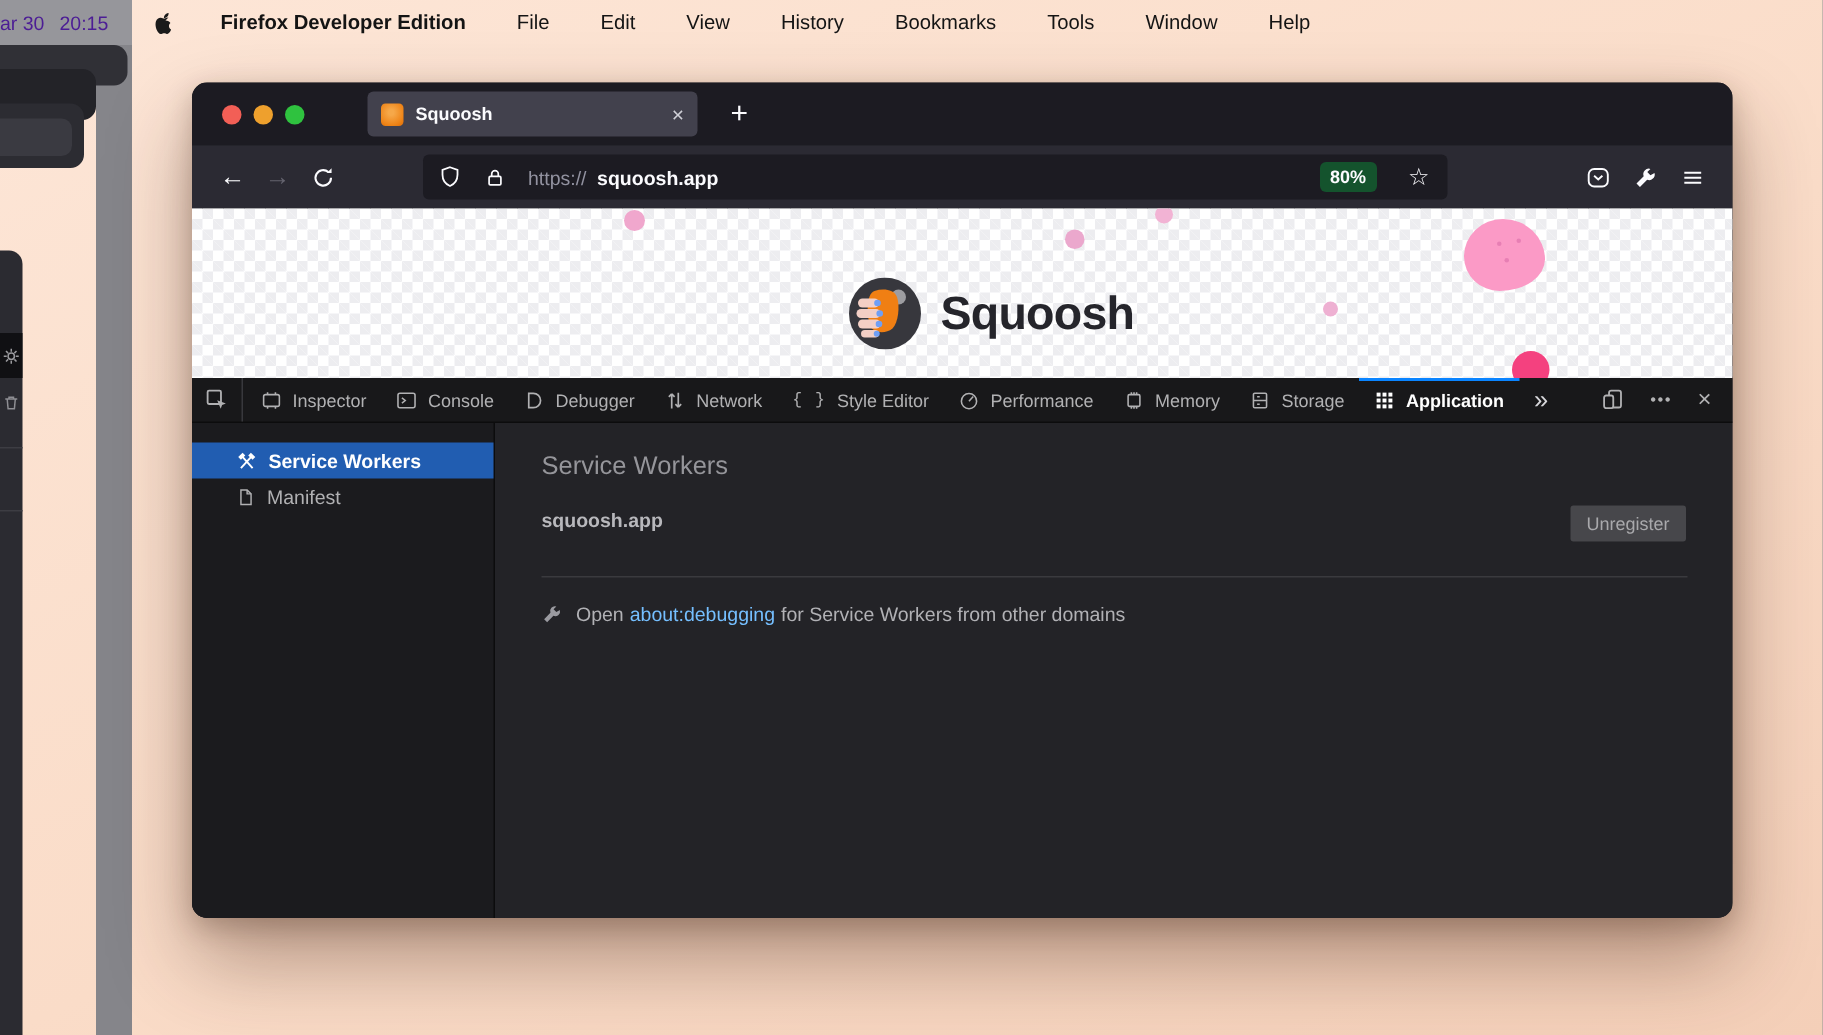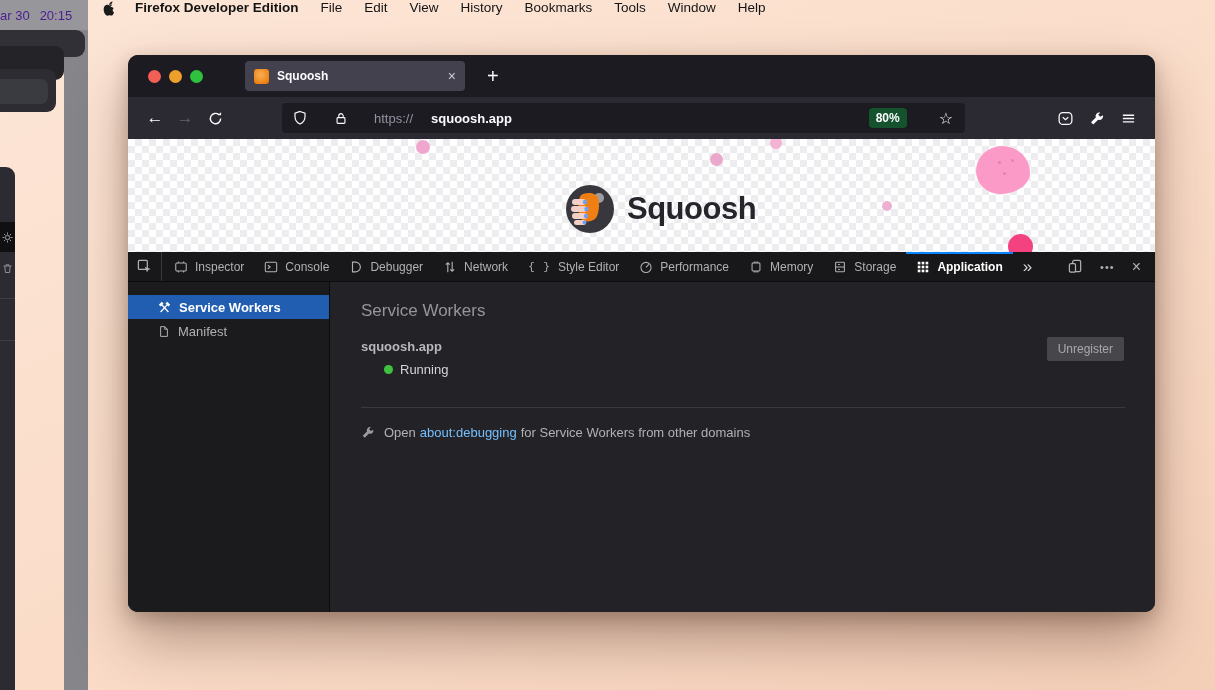--- a/index.html
+++ b/index.html
@@ -14,41 +14,41 @@
   .gray-top { position:absolute; left:0; top:0; width:88px; height:30px; background:#96969b; display:flex; align-items:center; gap:10px; color:#4c1d95; font-size:13px; }
   .mini-win1 { position:absolute; left:-10px; top:30px; width:95px; height:27px; background:#303036; border-radius:9px; }
   .mini-win2 { position:absolute; left:-10px; top:46px; width:74px; height:34px; background:#232328; border-radius:9px; }
   .mini-win3 { position:absolute; left:-10px; top:69px; width:66px; height:43px; background:#2c2c32; border-radius:9px; }
   .mini-win3i { position:absolute; left:-6px; top:79px; width:54px; height:25px; background:#3a3a41; border-radius:7px; }
   .side-frag { position:absolute; left:0; top:167px; width:15px; height:523px; background:#2b2b31; border-top-right-radius:9px; }
   .side-row-active { position:absolute; left:0; top:222px; width:15px; height:30px; background:#101013; display:flex; align-items:center; justify-content:center; color:#9a9a9e; }
   .side-row { position:absolute; left:0; top:254px; width:15px; height:28px; display:flex; align-items:center; justify-content:center; color:#8e8e93; }
   .side-div { position:absolute; left:0; width:15px; height:1px; background:#3d3d43; }
   
-  .menubar { position:absolute; left:88px; right:0; top:0; height:29px; display:flex; align-items:flex-start; color:#141414; font-size:13.5px; }
+  .menubar { position:absolute; left:88px; right:0; top:0; height:29px; display:flex; align-items:center; color:#141414; font-size:13.5px;gap:12px; }
   .menubar .apple { margin:0 8px 0 14px; display:flex; }
   .menubar .appname { font-weight:700; padding:0 11px; }
   .menubar .mitem { padding:0 11px; }
   
   .fx { position:absolute; left:128px; top:55px; width:1027px; height:557px; border-radius:10px; overflow:hidden;
         box-shadow:0 28px 55px rgba(60,30,15,.38), 0 6px 18px rgba(60,30,15,.25);
         display:flex; flex-direction:column; background:#232327; }
   .tabbar { height:42px; background:#1c1b22; display:flex; align-items:center; flex:none; }
   .lights { display:flex; gap:8px; padding:0 14px 0 20px; }
   .light { width:13px; height:13px; border-radius:50%; }
   .l-red{background:#f25f56;} .l-yellow{background:#eea02d;} .l-green{background:#2fc23f;}
   .tab { width:220px; height:30px; margin-left:28px; background:#42414d; border-radius:4px; display:flex; align-items:center; padding:0 9px; gap:8px; color:#fbfbfe; font-size:12px; font-weight:700; }
   .favicon { width:15px; height:15px; border-radius:3px; background:radial-gradient(circle at 45% 40%, #f6a849 15%, #ee8316 70%, #d96c08); flex:none; }
   .tab-close { margin-left:auto; color:#cfcfd6; font-size:14px; font-weight:400; }
   .newtab { margin-left:22px; color:#fbfbfe; font-size:20px; font-weight:300; }
   .navbar { height:42px; background:#2b2a33; display:flex; align-items:center; flex:none; padding:0 12px; }
   .navbtn { width:30px; text-align:center; color:#fbfbfe; font-size:17px; }
   .navbtn.disabled { color:#64636e; }
   .navbtn.reload { display:flex; align-items:center; justify-content:center; }
-  .urlbar { margin-left:52px; width:683px; height:30px; background:#1c1b22; border-radius:4px; display:flex; align-items:center; padding:0 10px; gap:26px; font-size:13px; }
+  .urlbar { margin-left:52px; width:683px; height:30px; background:#1c1b22; border-radius:4px; display:flex; align-items:center; padding:0 10px; gap:15px; font-size:13px; }
   .scheme { color:#9292a0; } .host { color:#fbfbfe; font-weight:700; margin-left:-8px; }
   .zoombadge { margin-left:auto; background:#14532d; color:#fbfbfe; font-size:12px; font-weight:700; border-radius:4px; padding:3px 7px; }
   .star { color:#fbfbfe; font-size:16px; margin:0 2px 0 6px; }
   .nav-right { margin-left:auto; display:flex; align-items:center; gap:15px; padding-right:6px; color:#fbfbfe; }
   
   .page { height:113px; flex:none; position:relative; overflow:hidden; background-color:#fff;
     background-image:
       linear-gradient(45deg,#ededf0 25%,transparent 25%,transparent 75%,#ededf0 75%),
       linear-gradient(45deg,#ededf0 25%,transparent 25%,transparent 75%,#ededf0 75%);
     background-position:0 0,7px 7px; background-size:14px 14px; }
@@ -338,24 +338,20 @@
               </svg>
             </span>
           <span>Manifest</span>
         </div>
       </div>
 
       <div class="dt-content">
         <div class="dt-heading">Service Workers</div>
         <div class="dt-origin">squoosh.app</div>
         <button class="unregister">Unregister</button>
-        <div class="status-row">
-          <span class="gdot"></span>
-          <span>Running</span>
-        </div>
         <div class="dt-divider"></div>
         <div class="dt-footer">
           <span>
               <svg width="14" height="14" viewBox="0 0 16 16">
                 <path d="M14 5.3a3.7 3.7 0 0 1-4.9 4.5l-4.8 4.8-2.3-2.3 4.8-4.8A3.7 3.7 0 0 1 11.3 2.6L9.2 4.7l2.1 2.1z" fill="#9a9aa0"></path>
               </svg>
             </span>
           <span><span>Open</span><span class="ft-link">about:debugging</span><span>for Service Workers from other domains</span></span>
         </div>
       </div>

